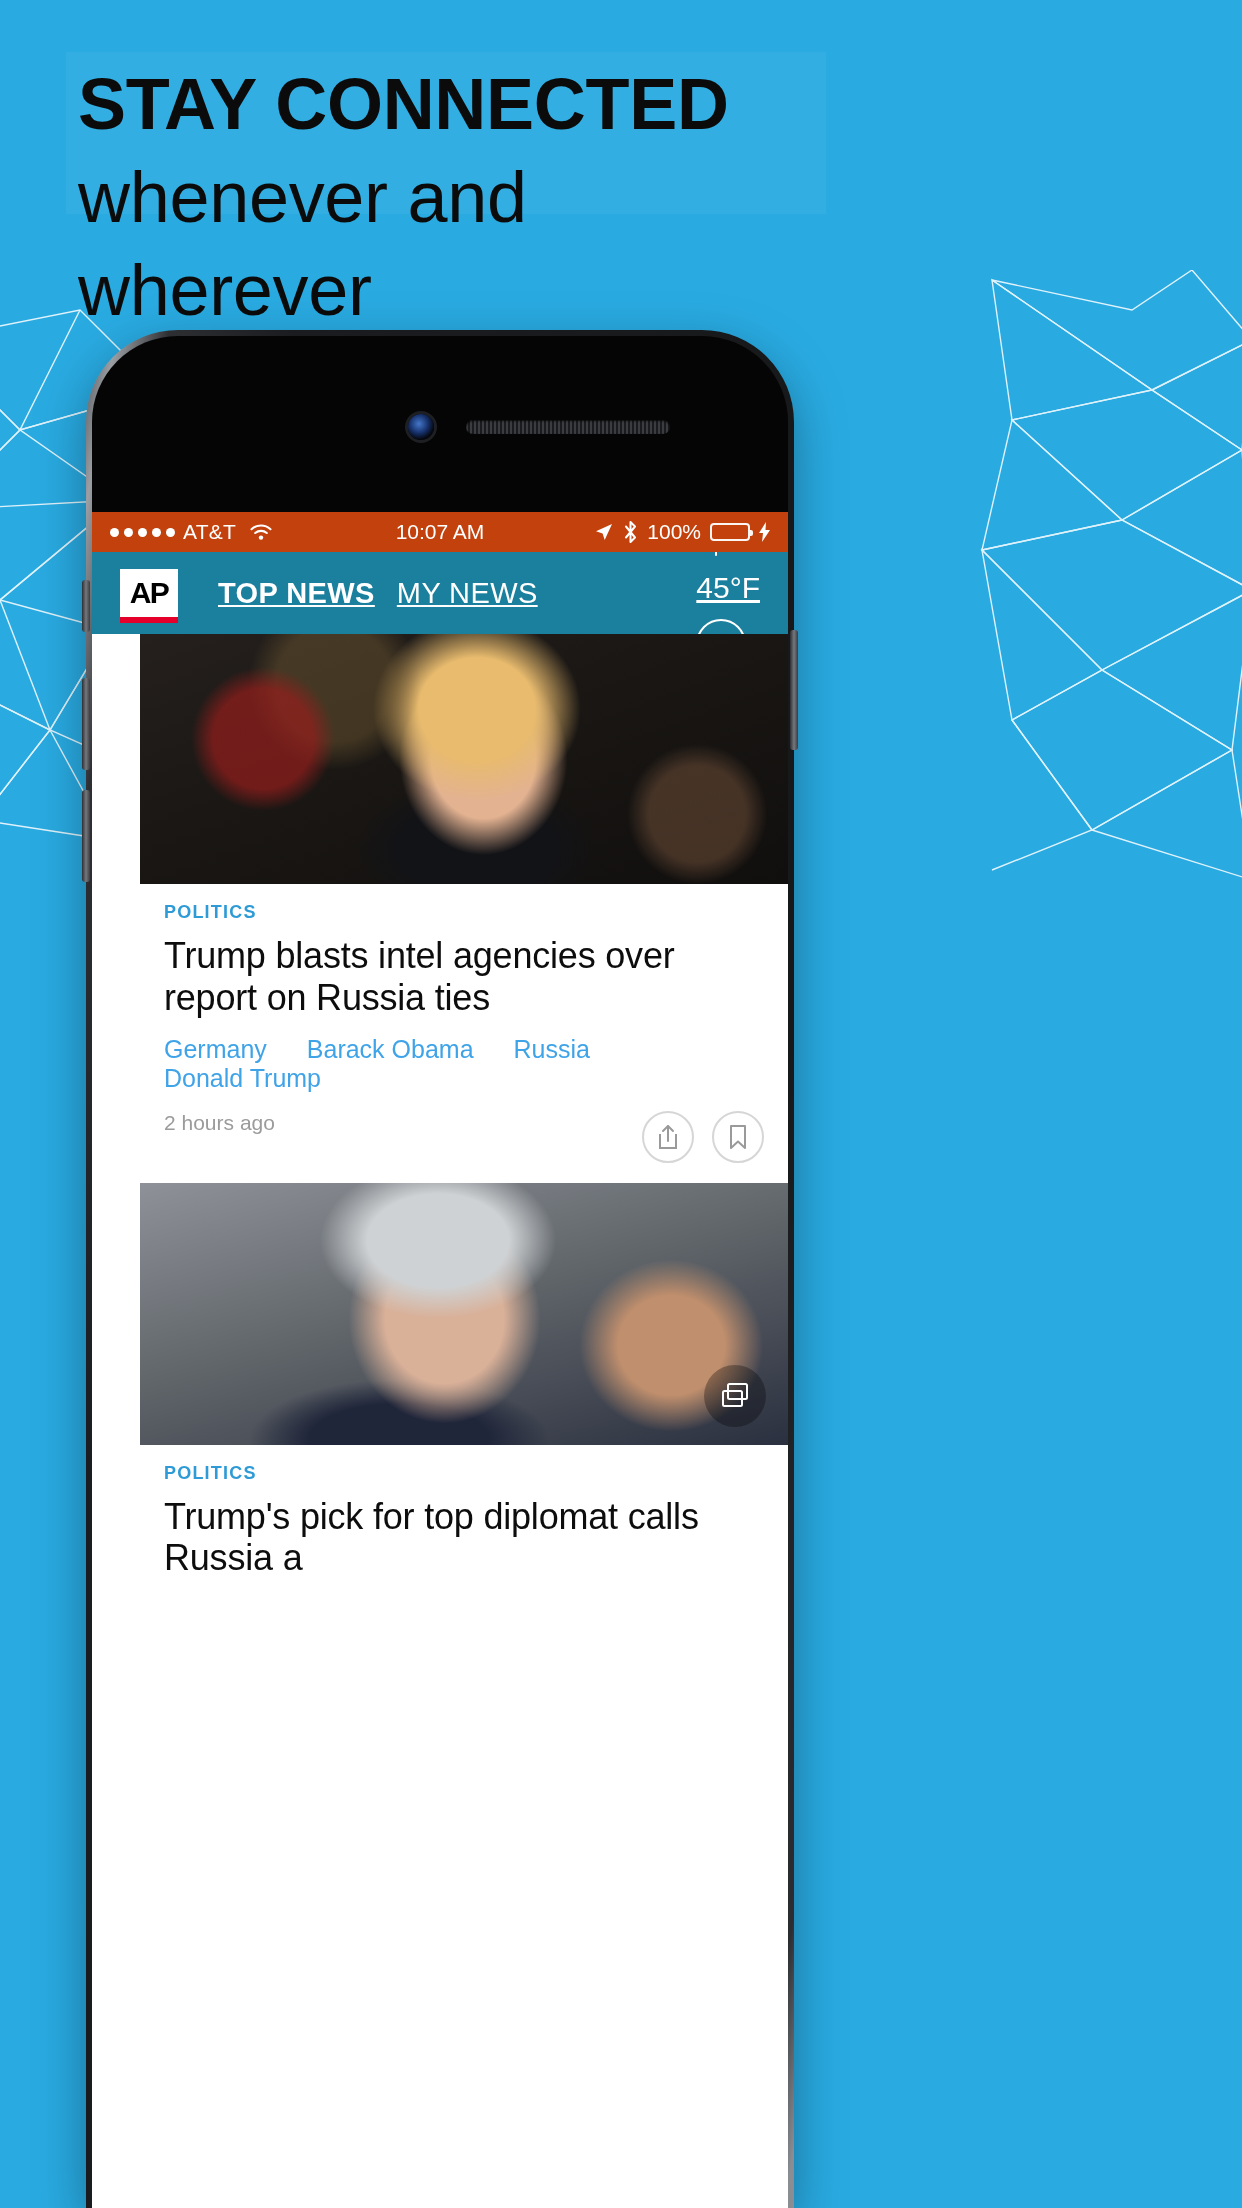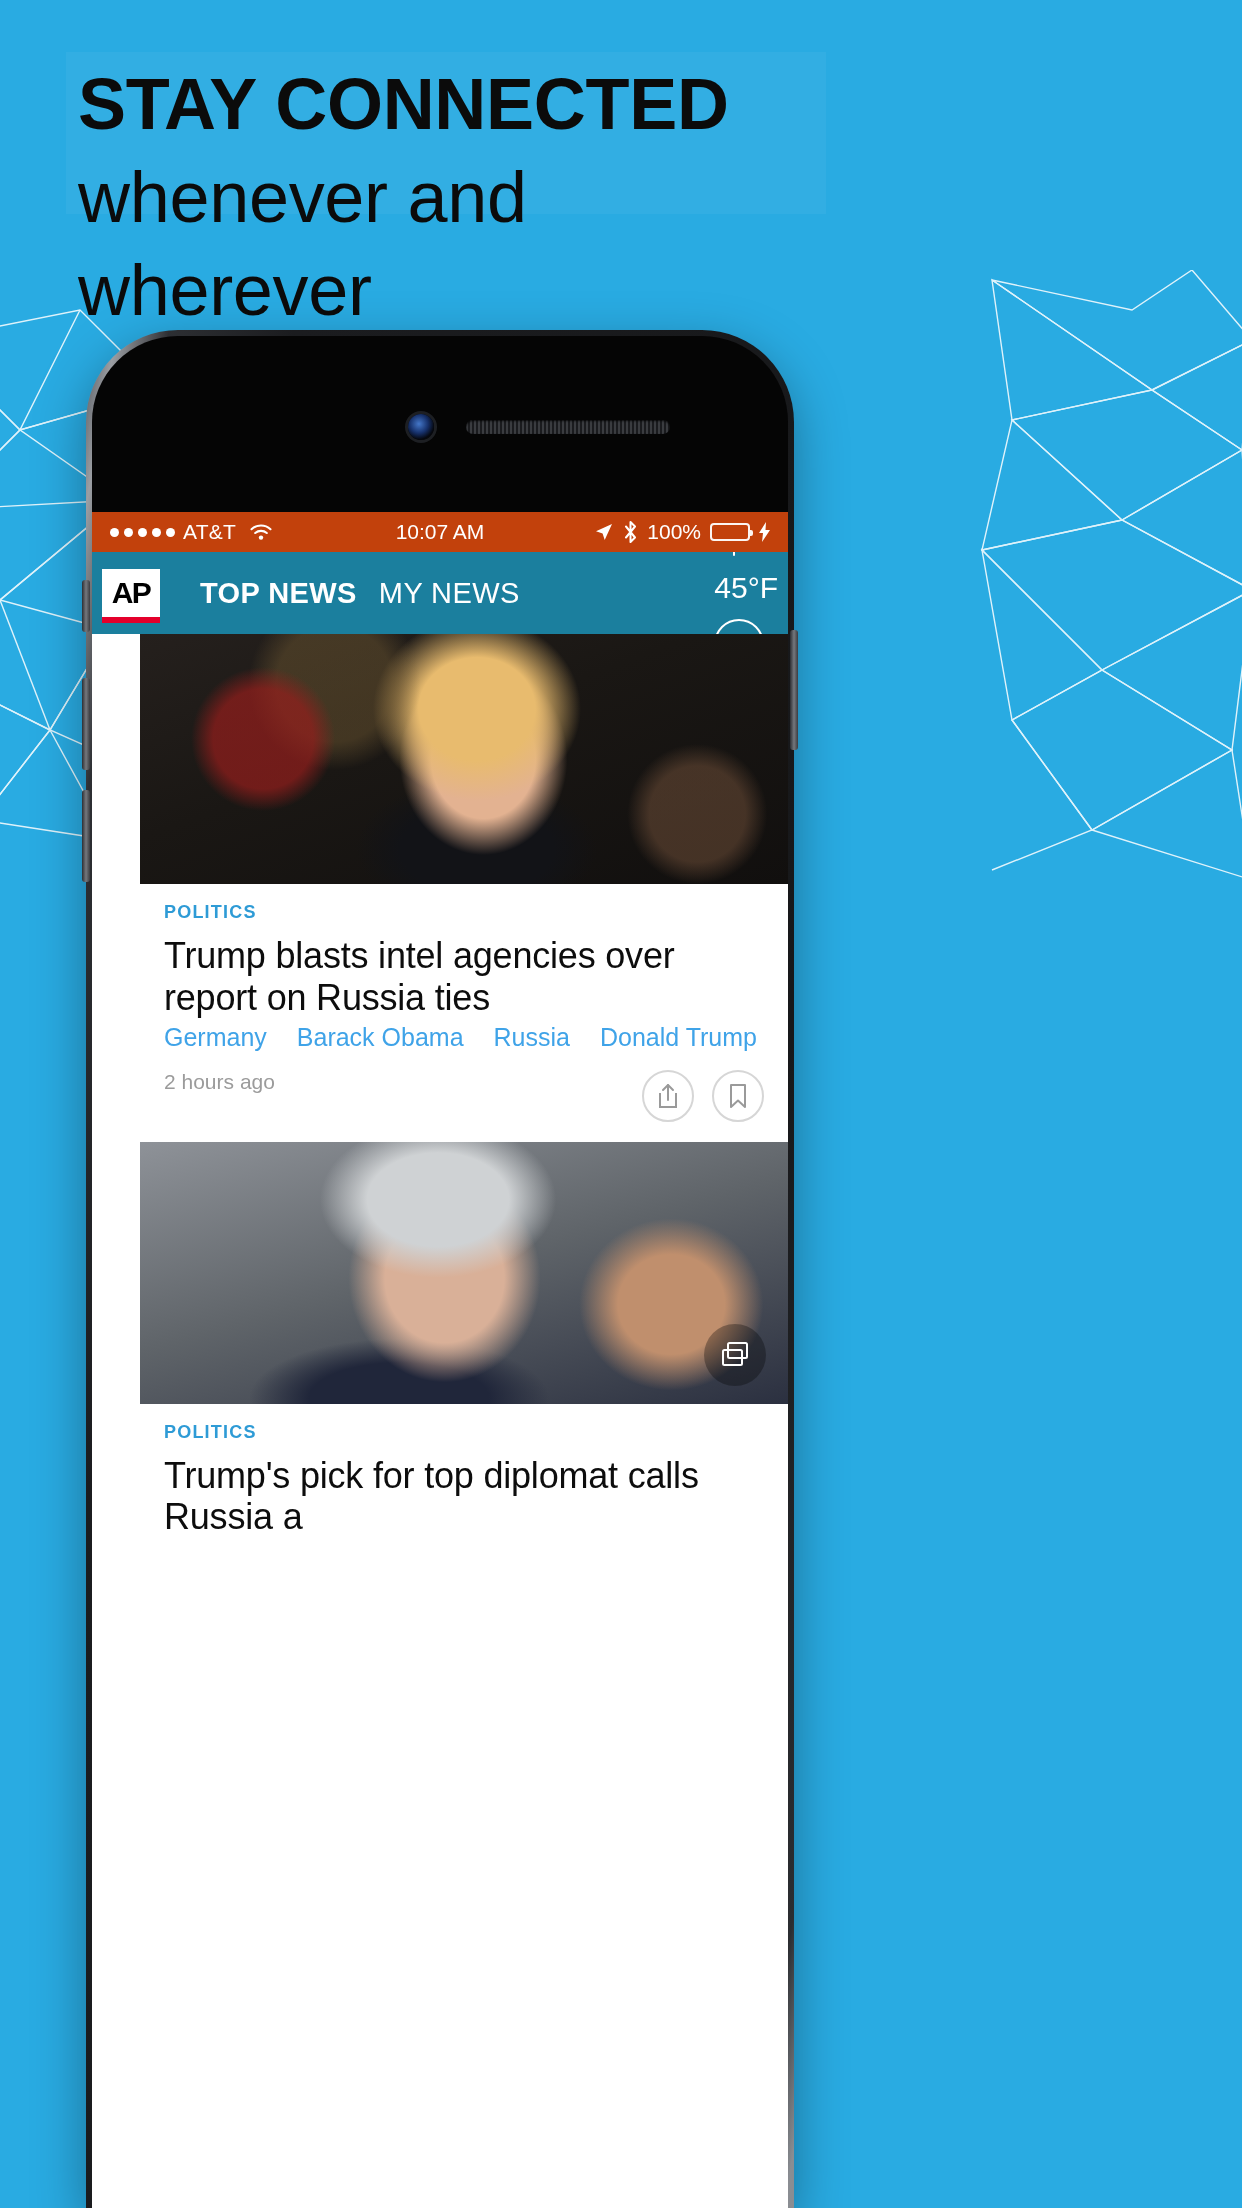--- a/index.html
+++ b/index.html
@@ -95,21 +95,21 @@
   }
   .batt::after {
     content:""; position:absolute; right:-5px; top:5px; width:3px; height:6px;
     background:rgba(255,255,255,.95); border-radius:0 2px 2px 0;
   }
   .batt-fill { height:100%; width:100%; background:#57d964; border-radius:1px; }
 
   
   .navbar {
     height:82px; background:#1b7f9e; color:#fff;
-    display:flex; align-items:center; padding:0 10px; gap:22px;
+    display:flex; align-items:center; padding:0 28px; gap:22px;text-decoration:underline;
   }
   .ap-logo {
     width:58px; height:48px; background:#fff; position:relative;
     display:flex; align-items:center; justify-content:center;
     flex:0 0 auto;
   }
   .ap-logo span {
     color:#000; font-weight:bold; font-size:30px; letter-spacing:-1.5px;
     font-family:"Liberation Sans", sans-serif;
   }
@@ -155,21 +155,21 @@
   .card { background:#fff; padding:18px 24px 20px; }
   .kicker {
     color:#2E9BD6; font-size:18px; font-weight:bold; letter-spacing:1.2px;
     font-family:"Liberation Sans Narrow","Liberation Sans", sans-serif;
   }
   .headline {
     margin-top:12px; font-size:36px; line-height:1.16; color:#0d0d0d;
     font-family:"Liberation Sans Narrow","Liberation Sans", sans-serif;
     letter-spacing:-0.2px;
   }
-  .tags { margin-top:4px; display:flex; flex-wrap:wrap; gap:0 30px; }
+  .tags { margin-top:16px; display:flex; flex-wrap:wrap; gap:0 40px; }
   .tag {
     color:#3FA3E8; font-size:25px;
     font-family:"Liberation Sans Narrow","Liberation Sans", sans-serif;
   }
   .card-foot {
     margin-top:18px; display:flex; 
   }
   .timestamp {
     color:#9b9b9b; font-size:21px;
     font-family:"Liberation Sans Narrow","Liberation Sans", sans-serif;

